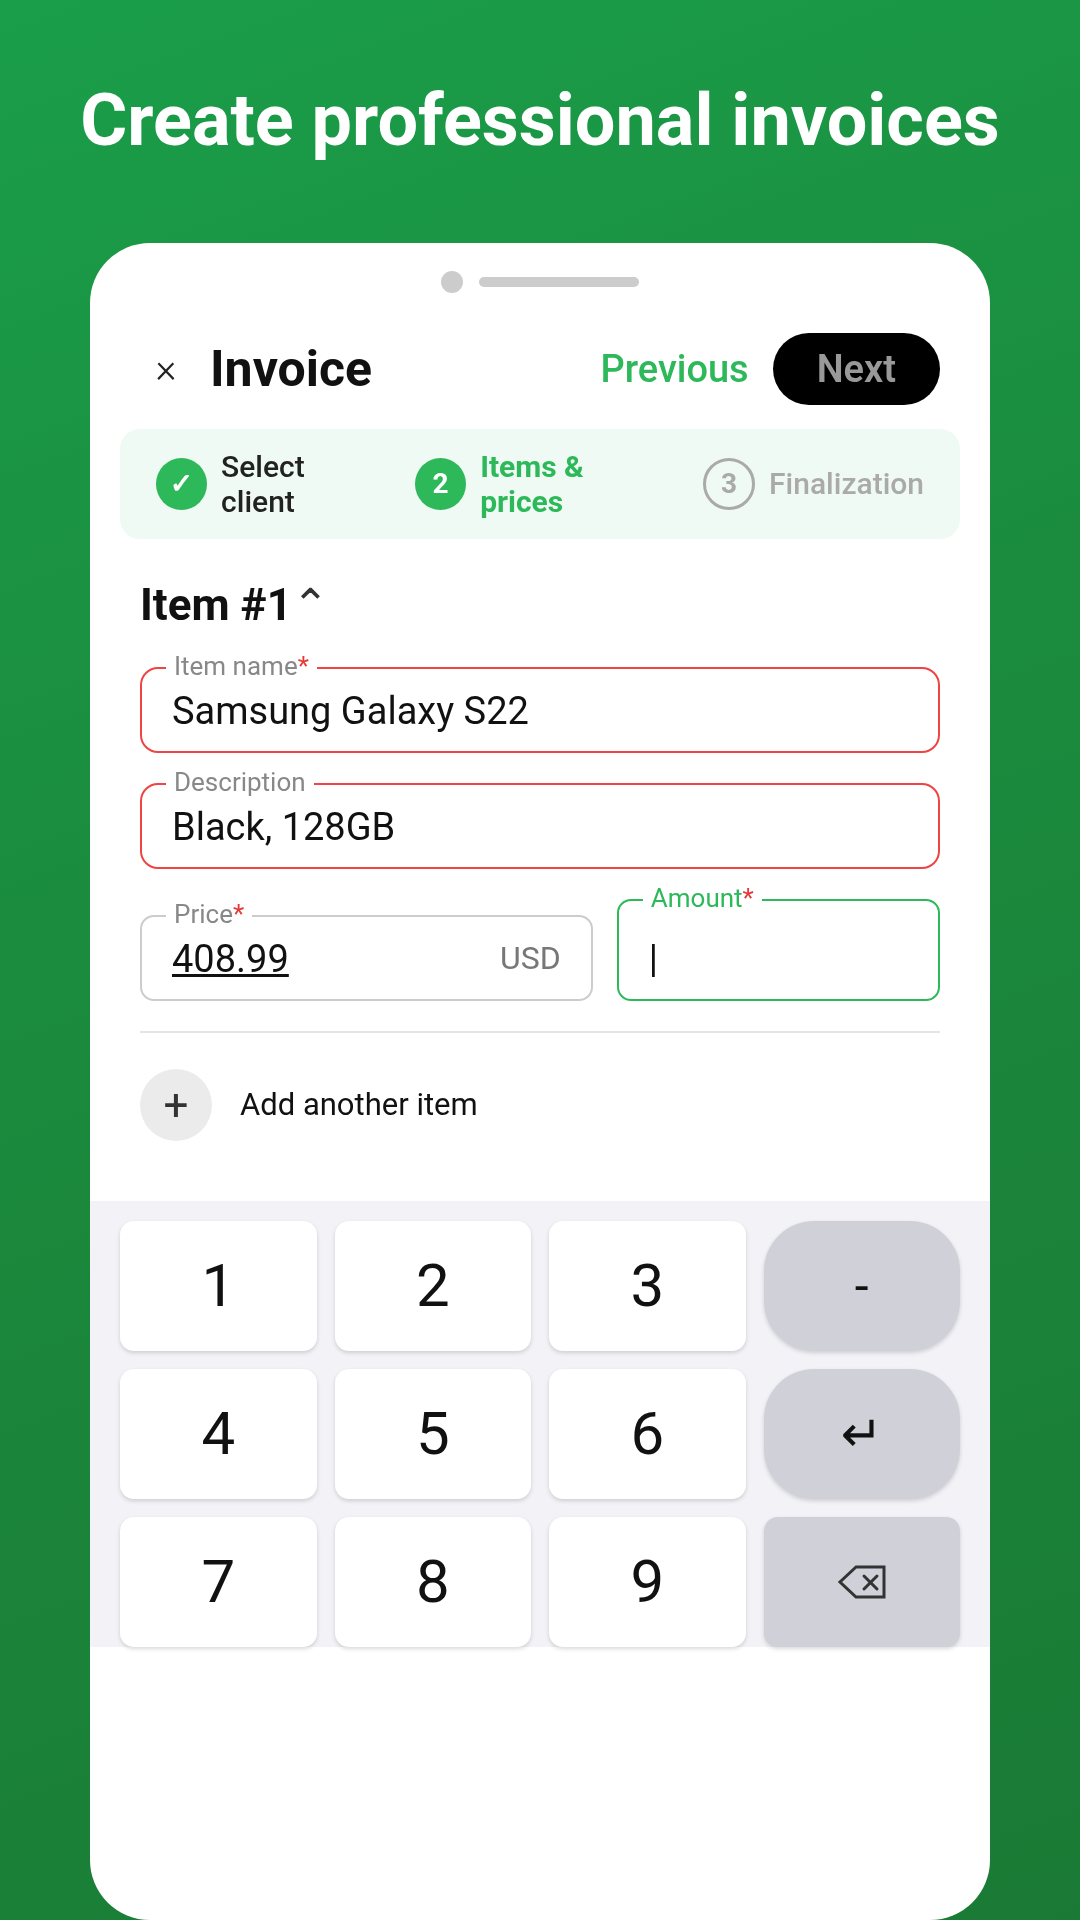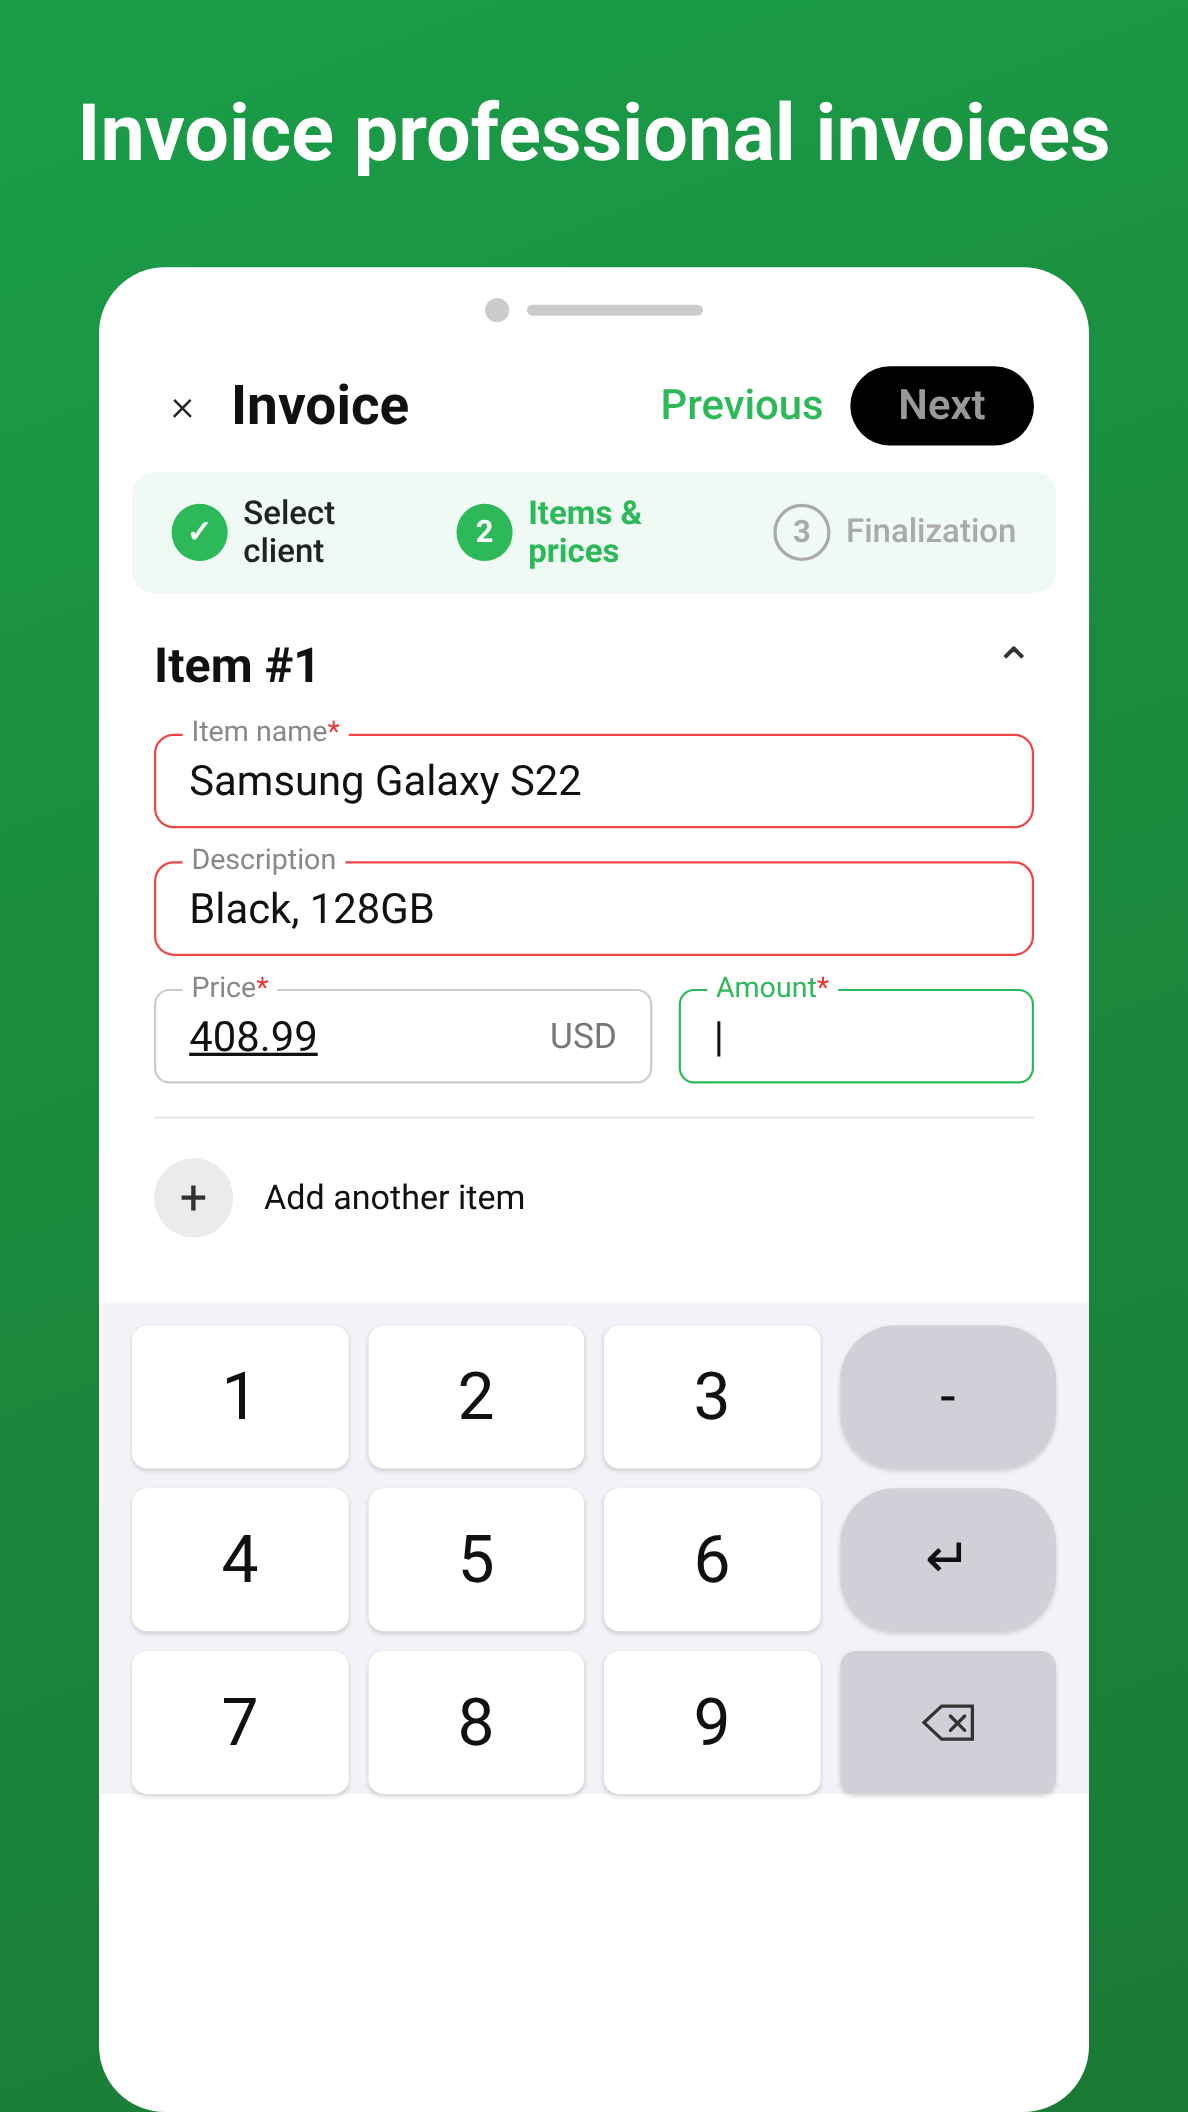--- a/index.html
+++ b/index.html
@@ -175,21 +175,20 @@
     }
 
     
     .item-section {
       padding: 40px 50px 0 50px;
     }
 
     .item-header {
       display: flex;
       align-items: center;
-      justify-content: space-between;
       margin-bottom: 36px;
     }
 
     .item-title {
       font-size: 44px;
       font-weight: 700;
       color: #111;
     }
 
     .chevron-up {
@@ -239,20 +238,21 @@
 
     .price-field {
       flex: 1.2;
       position: relative;
       border: 2px solid #ccc;
       border-radius: 14px;
       padding: 14px 30px 18px 30px;
       display: flex;
       align-items: flex-end;
       justify-content: space-between;
+      margin-top: 16px;
     }
 
     .amount-field {
       flex: 0.8;
       position: relative;
       border: 2.5px solid #2db85a;
       border-radius: 14px;
       padding: 14px 30px 18px 30px;
       display: flex;
       align-items: flex-end;
@@ -343,21 +343,21 @@
     }
 
     .key.backspace {
       background: #d0d0d8;
       border-radius: 14px;
     }
   </style>
 </head>
 <body>
 
-<h1 class="header-title">Invoice professional invoices</h1>
+<h1 class="header-title">Create professional invoices</h1>
 
 <div class="card">
 
   <div class="drag-indicator-row">
     <div class="drag-dot"></div>
     <div class="drag-bar"></div>
   </div>
 
   <div class="card-header">
     <div class="close-btn">

